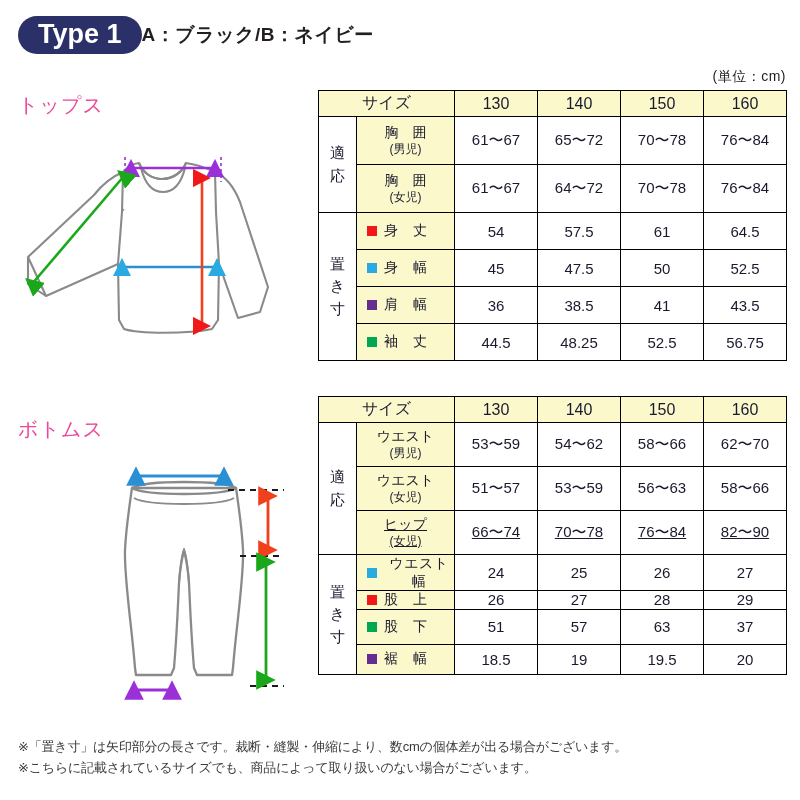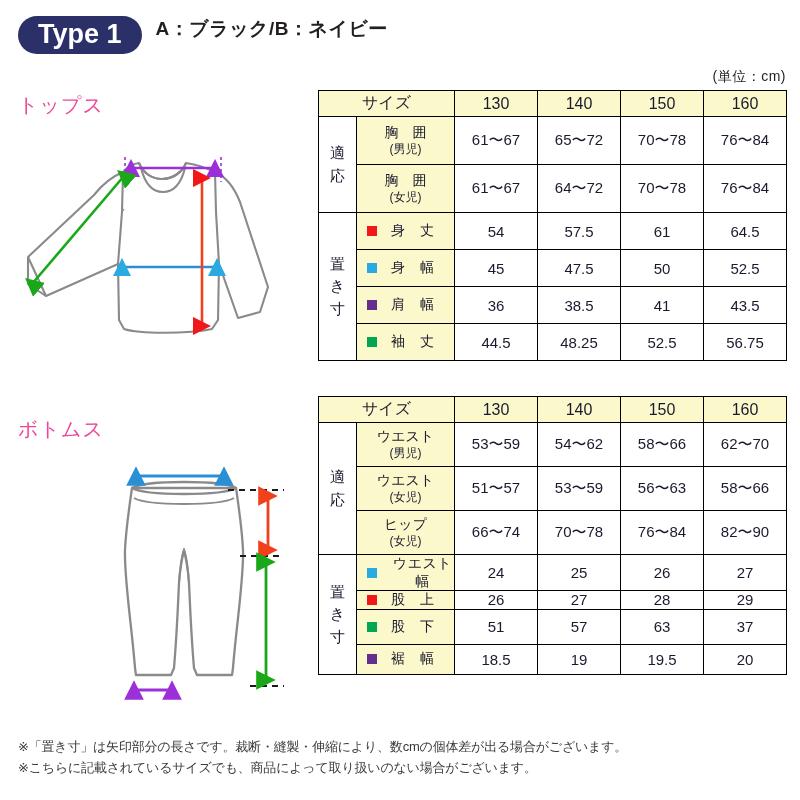--- a/index.html
+++ b/index.html
@@ -15,22 +15,21 @@
     overflow: hidden;
     position: relative;
   }
 
   
   .header {
     position: absolute;
     left: 18px;
     top: 16px;
     display: flex;
-    align-items: flex-start;
-    gap: 14px;
+    align-items: center;
   }
   .type-badge {
     background: #2b3068;
     color: #ffffff;
     border-radius: 22px;
     padding: 4px 20px 6px 20px;
     font-size: 27px;
     font-weight: bold;
     letter-spacing: 0px;
     line-height: 1.05;
@@ -105,21 +104,21 @@
     background: #ffffff;
     font-size: 15px;
   }
   .sub { font-size: 12px; display: block; }
 
   .lbl-inline {
     display: flex;
     align-items: center;
     justify-content: flex-start;
     padding-left: 10px;
-    gap: 14px;
+    gap: 7px;
     height: 100%;
   }
   .swatch {
     width: 10px;
     height: 10px;
     display: inline-block;
     flex: 0 0 auto;
   }
   .lbl-text { letter-spacing: 0.5px; }
 
@@ -405,21 +404,21 @@
       <tr style="height: 44px;">
         <td class="lbl">
           <div>ウエスト</div>
           <div class="sub">(女児)</div>
         </td>
         <td class="val">51〜57</td>
         <td class="val">53〜59</td>
         <td class="val">56〜63</td>
         <td class="val">58〜66</td>
       </tr>
-      <tr style="height: 44px;">
+      <tr style="height: 44px; text-decoration: underline;">
         <td class="lbl">
           <div>ヒップ</div>
           <div class="sub">(女児)</div>
         </td>
         <td class="val">66〜74</td>
         <td class="val">70〜78</td>
         <td class="val">76〜84</td>
         <td class="val">82〜90</td>
       </tr>
       <tr style="height: 35px;">

